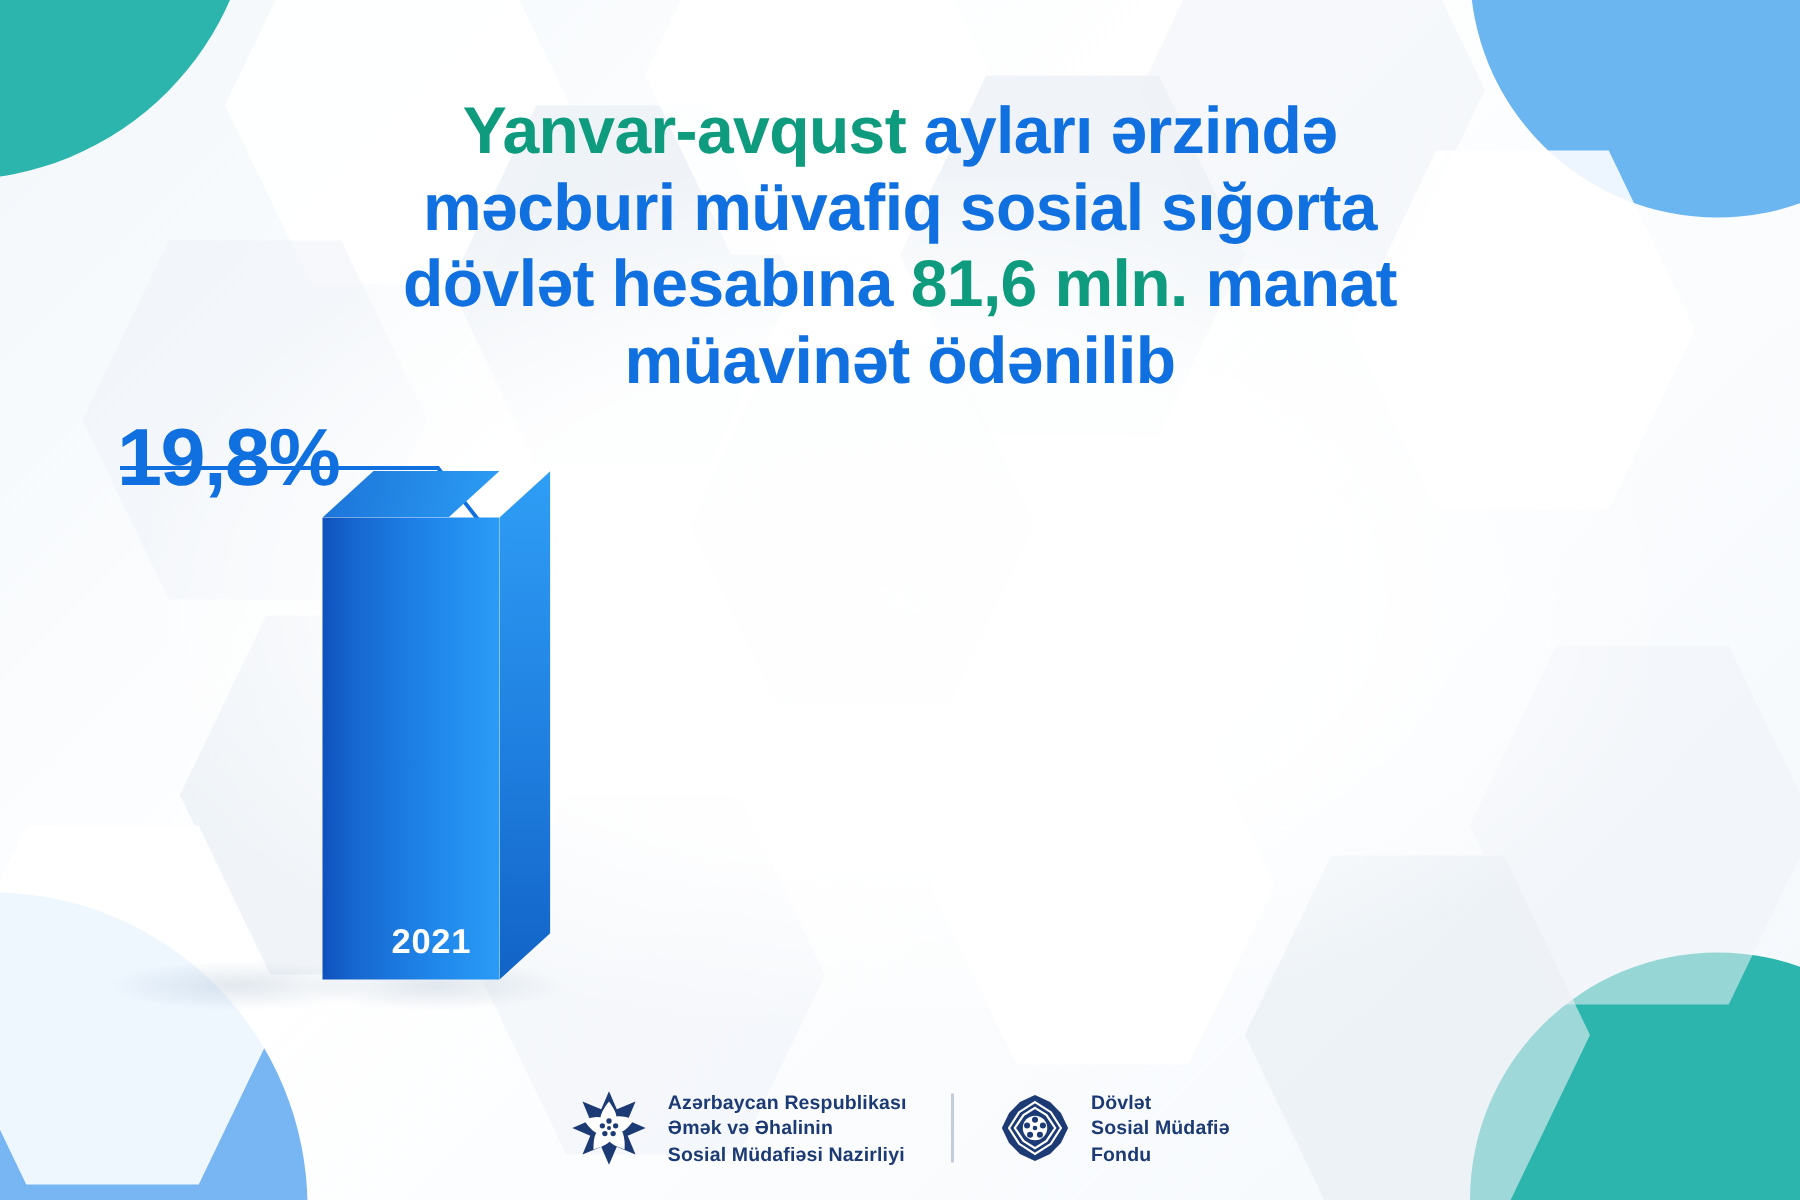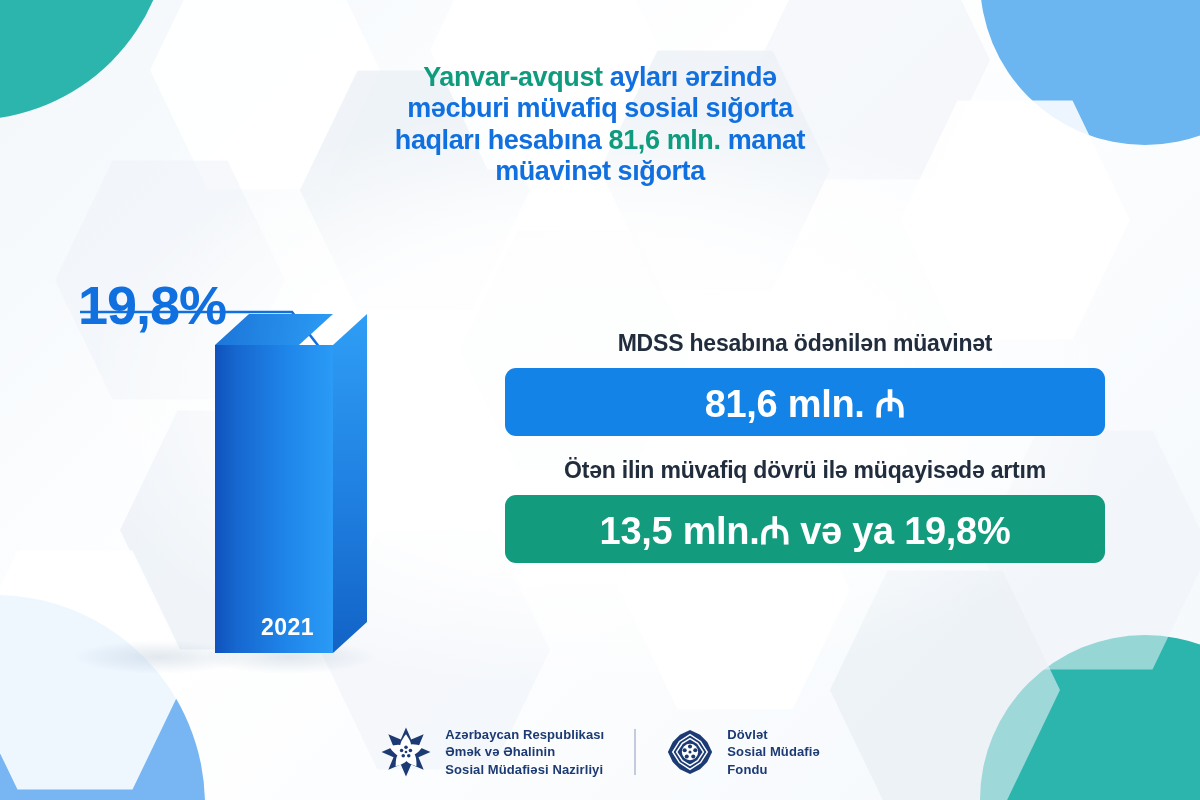--- a/index.html
+++ b/index.html
@@ -59,21 +59,21 @@
     width: 1000px; height: 560px;
     background: radial-gradient(ellipse at center, rgba(255,255,255,.96) 0%, rgba(255,255,255,.86) 45%, rgba(255,255,255,0) 75%);
   }
 
   
   .title {
     position: absolute;
     left: 110px; top: 62px;
     width: 980px;
     text-align: center;
-    font-size: 27px;
+    font-size: 44px;
     font-weight: bold;
     line-height: 1.16;
     letter-spacing: -0.4px;
     color: #1170e0;
   }
   .title .hl { color: #0f9b7e; }
 
   
   .chart { position: absolute; left: 0; top: 240px; width: 470px; height: 420px; }
 
@@ -210,23 +210,23 @@
     </div>
     <div class="whitewash"></div>
   </div>
 
   <div class="title">
     <div>
       <span class="hl">Yanvar-avqust</span><span> ayları ərzində</span>
     </div>
     <div>məcburi müvafiq sosial sığorta</div>
     <div>
-      <span>haqları hesabına </span><span class="hl">81,6 mln.</span><span> manat</span>
-    </div>
-    <div>müavinət sığorta</div>
+      <span>dövlət hesabına </span><span class="hl">81,6 mln.</span><span> manat</span>
+    </div>
+    <div>müavinət ödənilib</div>
   </div>
 
   <div class="chart">
 
     <div class="callout-value">19,8%</div>
 
     <svg class="leader" viewBox="0 0 470 160">
       <polyline points="80,72 292,72 320,108" fill="none" stroke="#1170e0" stroke-width="2.6" stroke-linejoin="miter" stroke-linecap="butt"></polyline>
     </svg>
 
@@ -236,26 +236,20 @@
     <div class="bar" id="bar2021">
       <div class="topface"></div>
       <div class="sideface"></div>
       <div class="front"></div>
       <div class="bar-label" style="left:46px; bottom:12px;">2021</div>
     </div>
 
 
   </div>
 
-  <div class="panel">
-    <div class="panel-heading">MDSS hesabına ödənilən müavinət</div>
-    <div class="panel-box blue">81,6 mln. ₼</div>
-    <div class="panel-heading">Ötən ilin müvafiq dövrü ilə müqayisədə artım</div>
-    <div class="panel-box green">13,5 mln.₼ və ya 19,8%</div>
-  </div>
 
   <div class="footer">
 
     <div class="org">
       <svg width="52" height="52" viewBox="0 0 100 100">
         <g fill="#1c3a73">
           <path d="M50 3 L60 26 L84 16 L74 40 L97 50 L74 60 L84 84 L60 74 L50 97 L40 74 L16 84 L26 60 L3 50 L26 40 L16 16 L40 26 Z"></path>
         </g>
         <g fill="#ffffff">
           <path d="M50 16 C58 28 62 34 58 44 C54 52 44 52 40 46 C36 40 40 28 50 16 Z" transform="rotate(0 50 50)"></path>

